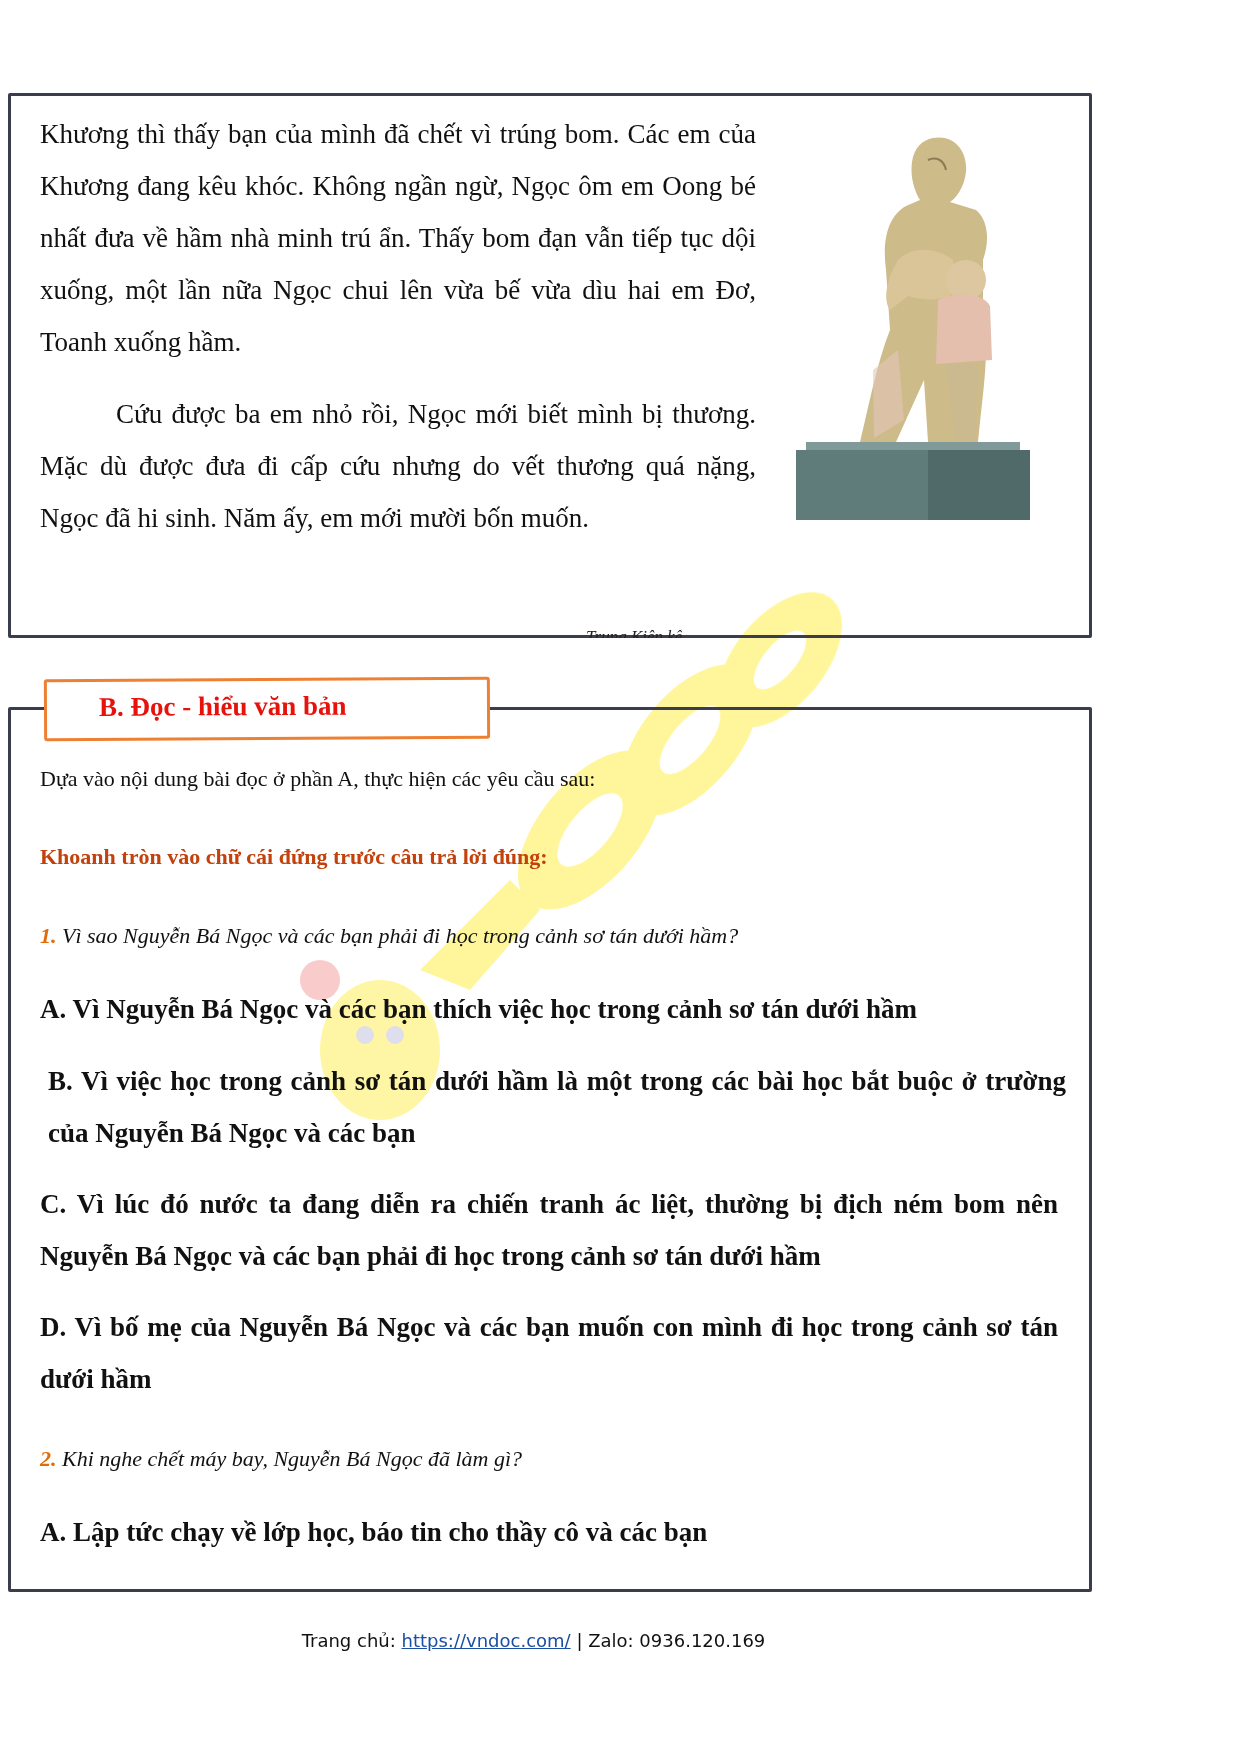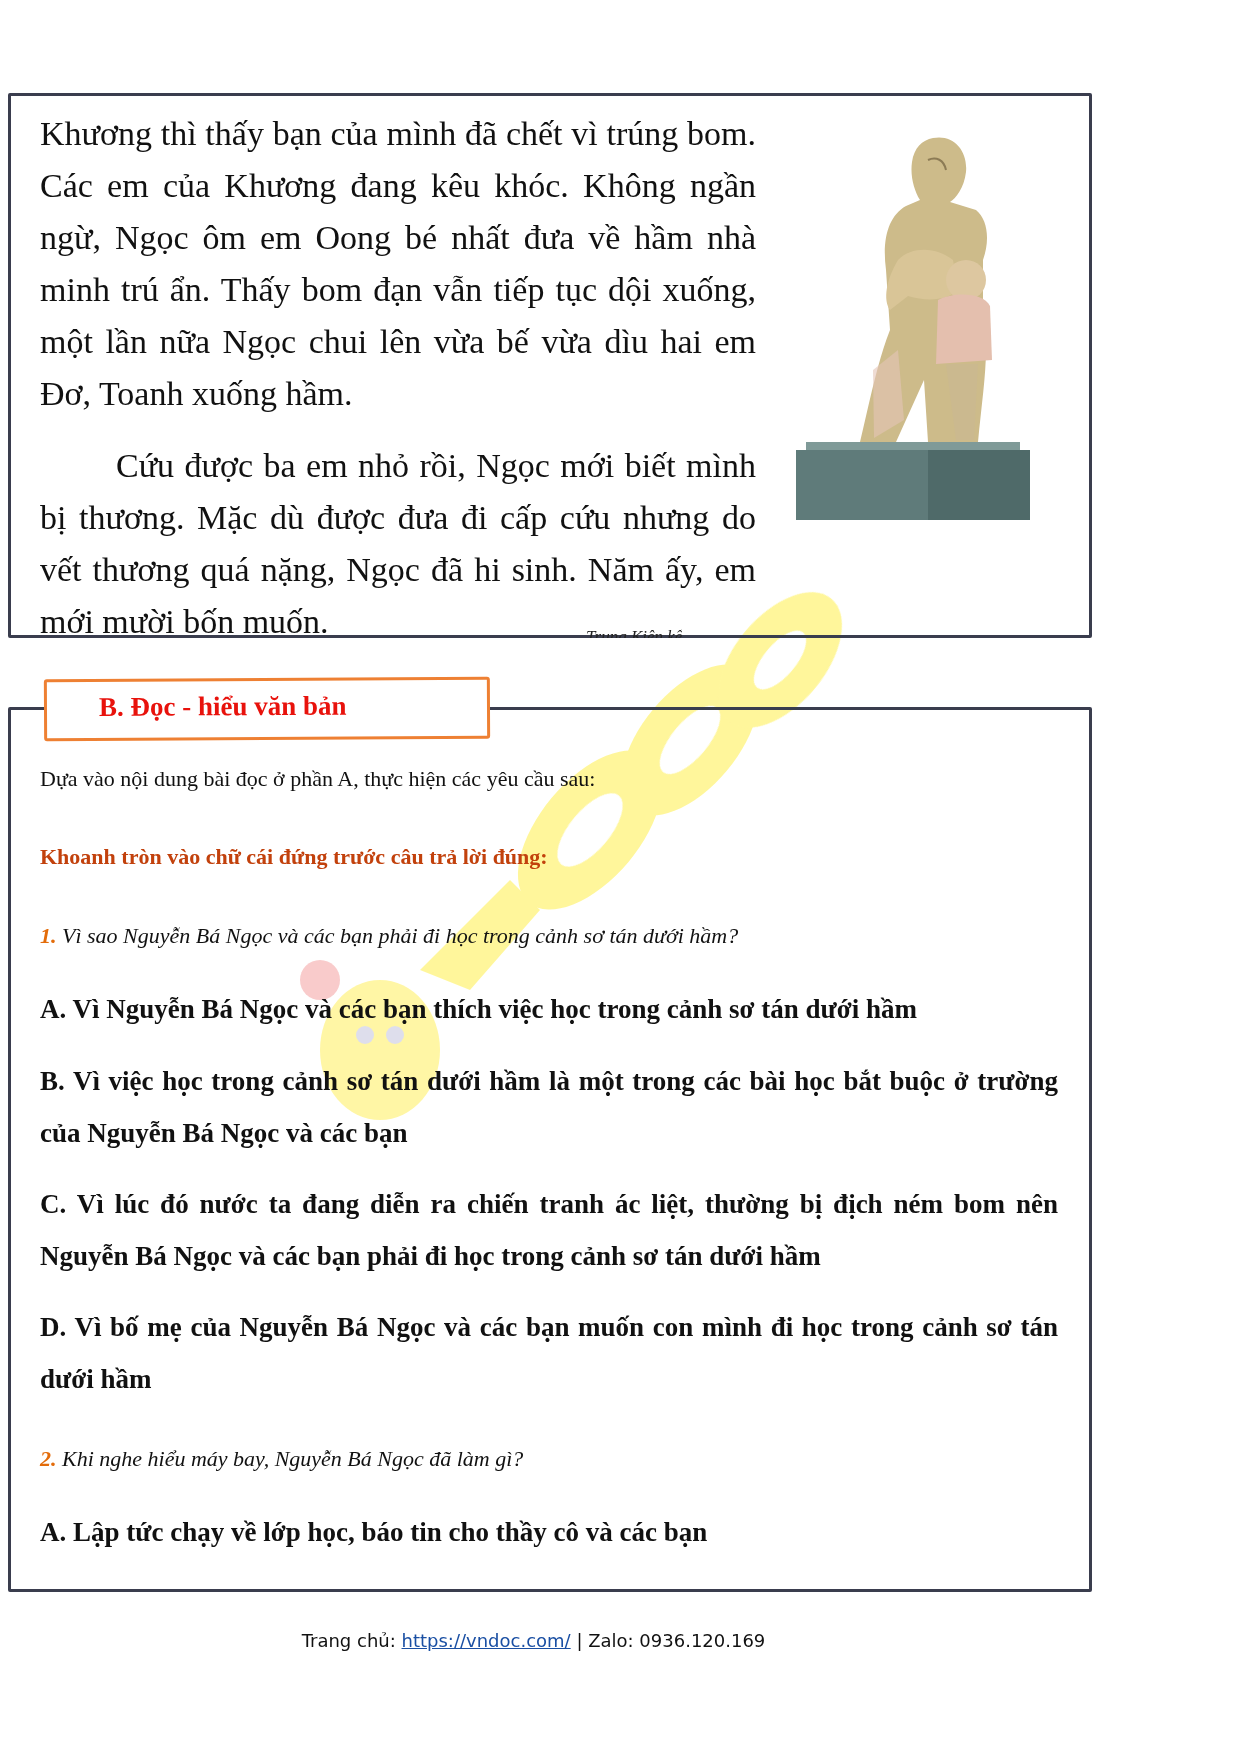--- a/index.html
+++ b/index.html
@@ -2,21 +2,21 @@
 <html><head>
 <meta charset="utf-8">
 <style>
   html, body { margin: 0; padding: 0; background: #ffffff; }
   body { width: 1240px; height: 1754px; position: relative; overflow: hidden;
          font-family: "Liberation Serif", "DejaVu Serif", serif; color: #111; }
   .box { position: absolute; border: 3px solid #3a3d4e; box-sizing: border-box; background: transparent; }
   #box-a { left: 8px; top: 93px; width: 1084px; height: 545px; border-radius: 2px; }
   #box-b { left: 8px; top: 707px; width: 1084px; height: 885px; border-radius: 2px; }
   .story { left: 40px; top: 108px; width: 716px; }
-  .story p { margin: 0; text-align: justify; text-align-last: left; font-size: 34px; line-height: 52px; }
+  .story p { margin: 0; text-align: justify; text-align-last: left; font-size: 27px; line-height: 52px; }
   .story p.indent { text-indent: 76px; margin-top: 20px; }
   .statue { position: absolute; left: 778px; top: 120px; width: 270px; height: 400px; }
   .author { position: absolute; left: 586px; top: 620px; font-style: italic; font-size: 17px; color: #222;
             height: 18px; overflow: hidden; line-height: 34px; }
   .section-tab { position: absolute; left: 44px; top: 678px; width: 446px; height: 62px;
                  border: 3px solid #ee8033; border-radius: 3px; background: #fff; box-sizing: border-box;
                  transform: rotate(-0.3deg); }
   .section-tab span { position: absolute; left: 52px; top: 10px; font-size: 27px; font-weight: bold; color: #e8120c; }
   .line { position: absolute; left: 40px; font-size: 22px; line-height: 34px; white-space: nowrap; }
   .jline { position: absolute; left: 40px; width: 1018px; font-size: 27px; line-height: 52px; text-align: justify; text-align-last: left; margin: 0; font-weight: bold; }
@@ -88,26 +88,26 @@
 <div class="line" style="top:762px;">Dựa vào nội dung bài đọc ở phần A, thực hiện các yêu cầu sau:</div>
 
 <div class="line instruct" style="top:840px;">Khoanh tròn vào chữ cái đứng trước câu trả lời đúng:</div>
 
 <div class="line q" style="top:919px;">
   <span class="qnum">1.</span>
   <span>Vì sao Nguyễn Bá Ngọc và các bạn phải đi học trong cảnh sơ tán dưới hầm?</span>
 </div>
 
 <p class="jline" style="top:983px;">A. Vì Nguyễn Bá Ngọc và các bạn thích việc học trong cảnh sơ tán dưới hầm</p>
-<p class="jline" style="top:1055px;">B. Vì việc học trong cảnh sơ tán dưới hầm là một trong các bài học bắt buộc ở trường của Nguyễn Bá Ngọc và các bạn</p>
+<p class="jline" style="top:1055px;margin-left:8px;">B. Vì việc học trong cảnh sơ tán dưới hầm là một trong các bài học bắt buộc ở trường của Nguyễn Bá Ngọc và các bạn</p>
 <p class="jline" style="top:1178px;">C. Vì lúc đó nước ta đang diễn ra chiến tranh ác liệt, thường bị địch ném bom nên Nguyễn Bá Ngọc và các bạn phải đi học trong cảnh sơ tán dưới hầm</p>
 <p class="jline" style="top:1301px;">D. Vì bố mẹ của Nguyễn Bá Ngọc và các bạn muốn con mình đi học trong cảnh sơ tán dưới hầm</p>
 
 <div class="line q" style="top:1442px;">
   <span class="qnum">2.</span>
-  <span>Khi nghe hiểu máy bay, Nguyễn Bá Ngọc đã làm gì?</span>
+  <span>Khi nghe chết máy bay, Nguyễn Bá Ngọc đã làm gì?</span>
 </div>
 
 <p class="jline" style="top:1506px;">A. Lập tức chạy về lớp học, báo tin cho thầy cô và các bạn</p>
 
 <div class="footer">
   <span>Trang chủ: </span><a>https://vndoc.com/</a><span> | </span><span>Zalo: 0936.120.169</span>
 </div>
 
 </body></html>

